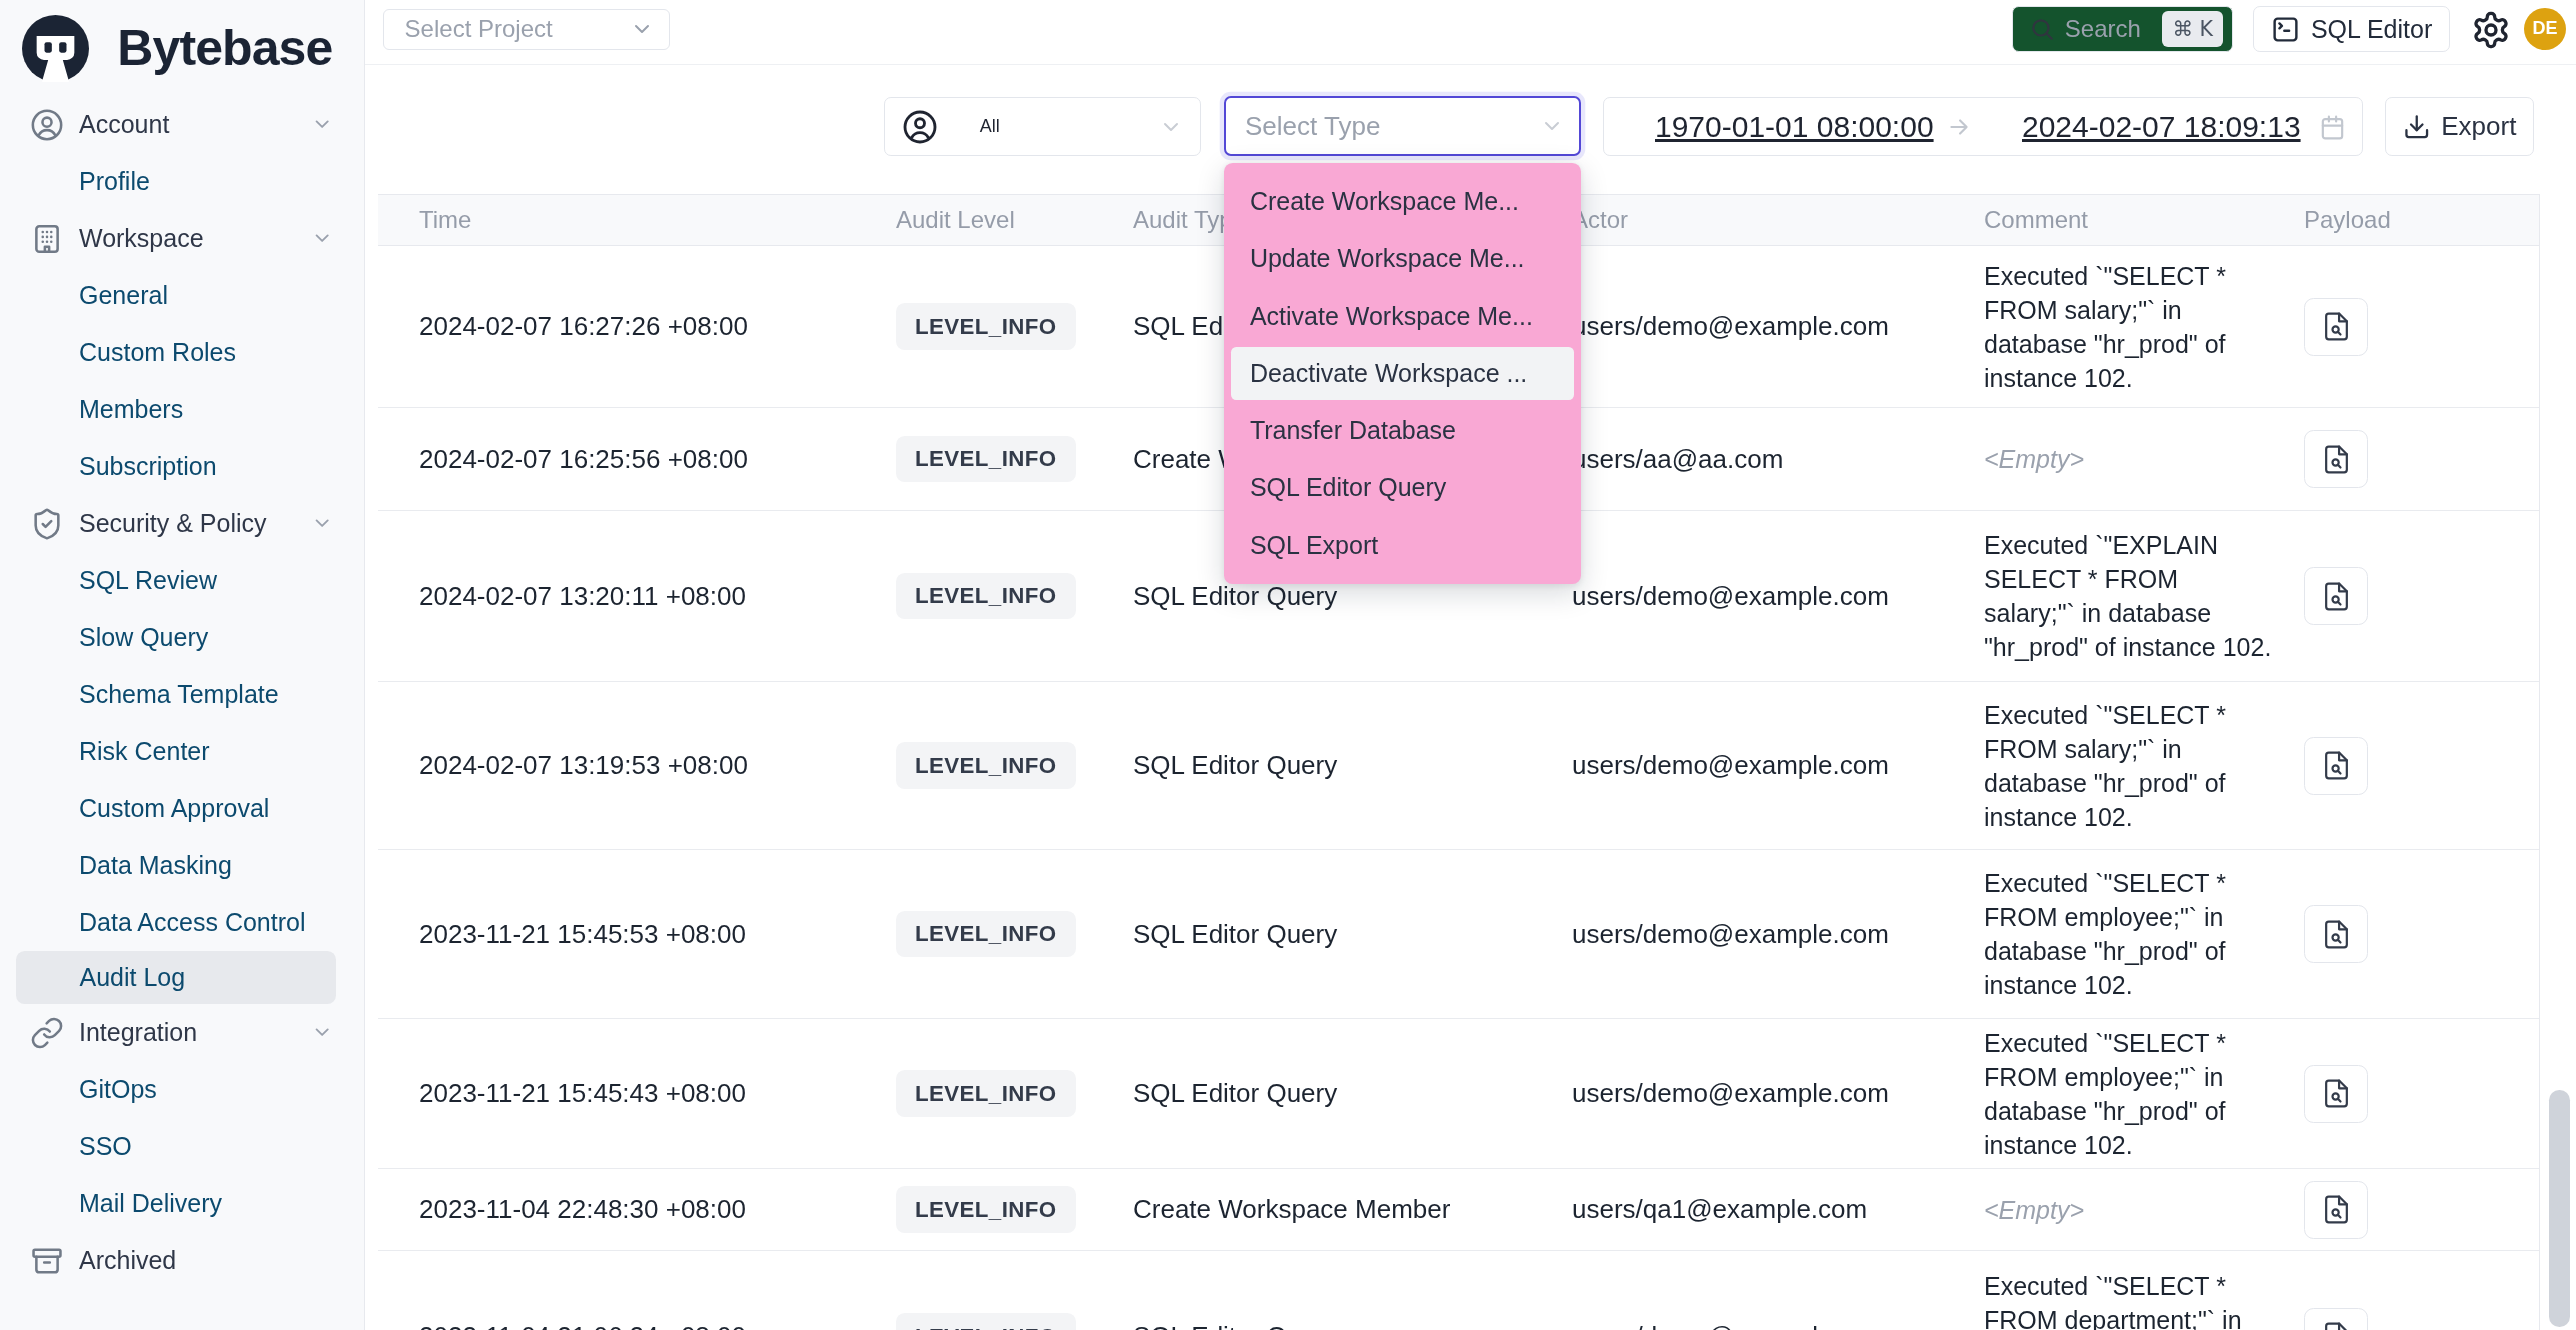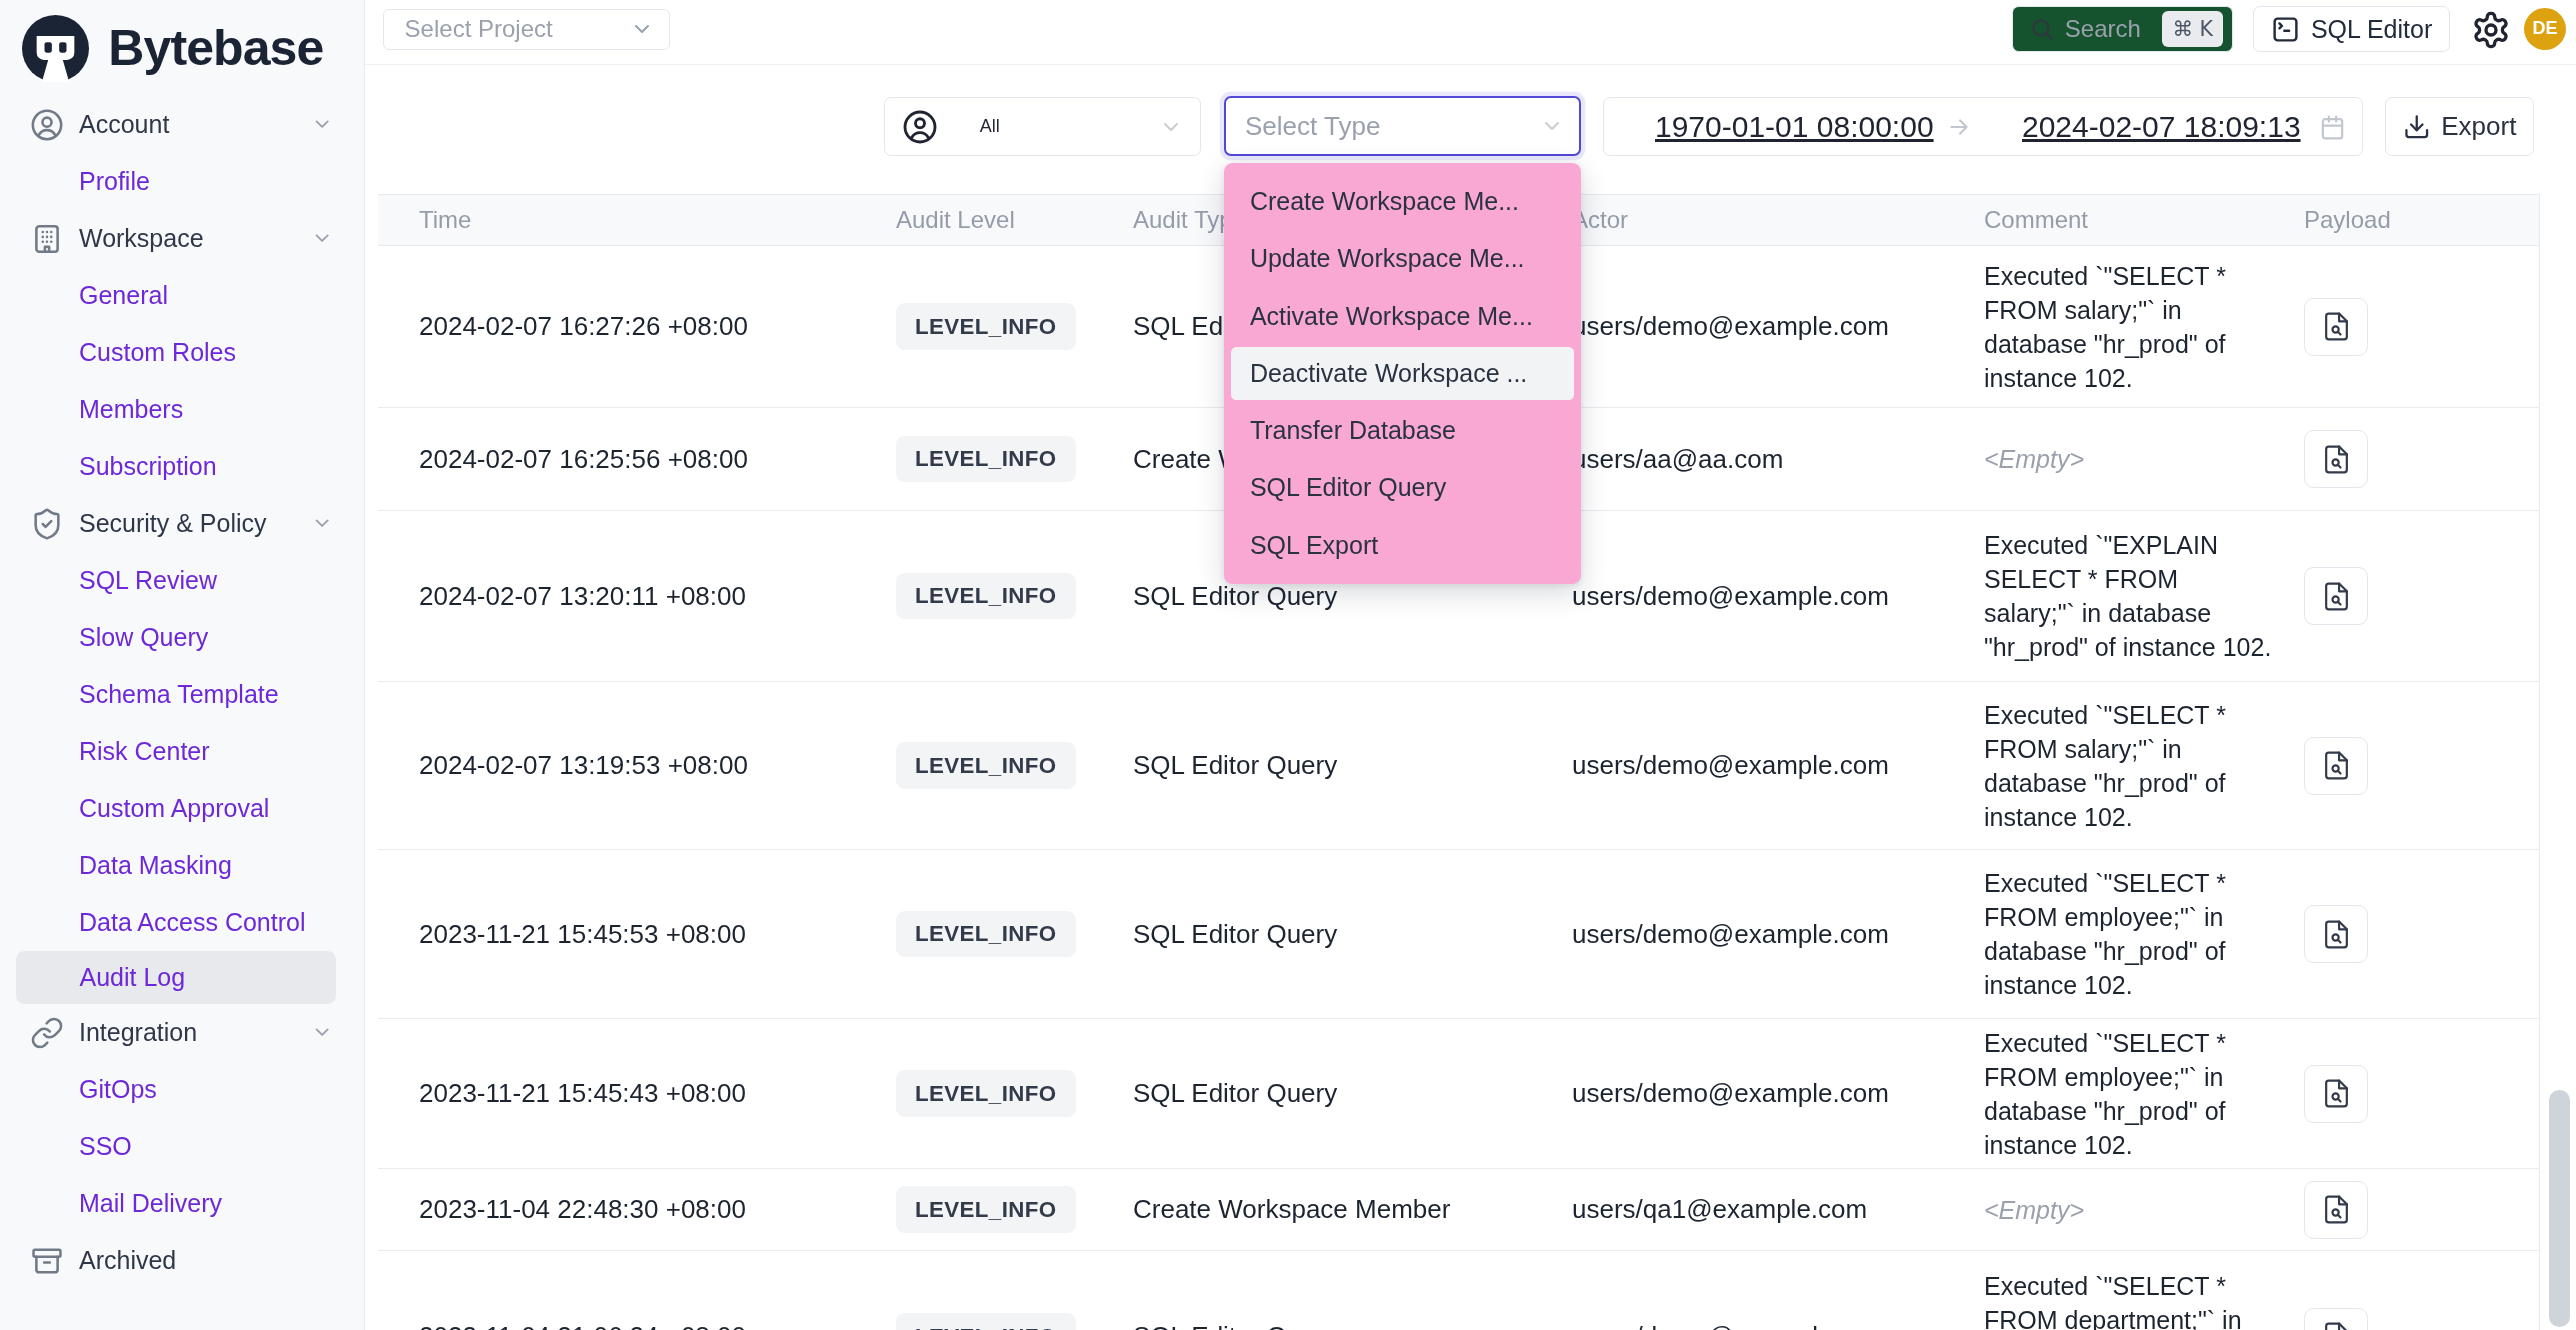--- a/index.html
+++ b/index.html
@@ -2,27 +2,27 @@
 <html style="font-size:13.7px"><head>
 <meta charset="utf-8">
 <style>
   * { margin:0; padding:0; box-sizing:border-box; }
   html,body { width:2576px; height:1330px; }
   body { font-family:"Liberation Sans", sans-serif; background:#fff; position:relative; overflow:hidden; color:#1c2430; }
   svg { display:block; }
 
   
   .sidebar { position:absolute; left:0; top:0; width:365px; height:1330px; background:#f8f9fb; border-right:0.9px solid #e7e9ee; }
-  .logo { height:96px; display:flex; align-items:center; gap:19px; padding-left:22.3px; }
+  .logo { height:96px; display:flex; align-items:center; gap:28px; padding-left:22.3px; }
   .logo-text { font-size:50px; font-weight:bold; color:#1b2434; letter-spacing:-0.9px; }
   .sb-item { height:57px; display:flex; align-items:center; padding-left:28px; cursor:pointer; }
   .sb-ic { width:38px; display:flex; justify-content:center; margin-right:13px; }
   .sb-sec-label { font-size:25px; font-weight:500; color:#2f3748; }
   .sb-sub { padding-left:79px; }
-  .sb-sub-label { font-size:25px; color:#6d28d9; }
+  .sb-sub-label { font-size:25px; color:#0c4a6e; }
   .sb-chev { margin-left:auto; margin-right:31px; }
   .sb-selected { margin:0 28px 0 15.5px; padding-left:64px; background:#e7e9ed; border-radius:8.6px; height:53px; }
 
   
   .topbar-border { position:absolute; left:365px; top:64px; width:2211px; height:0.9px; background:#eef0f3; }
   .ctl { position:absolute; border:0.9px solid #e3e6ec; border-radius:6.9px; background:#fff; display:flex; align-items:center; }
   .select-project { left:383px; top:8.6px; width:287px; height:41px; border-radius:6px; padding:0 15.5px 0 20.6px; }
   .placeholder { color:#9aa1ad; font-size:24px; }
   .search-box { left:2012px; top:6px; width:221px; height:46px; background:#14532d; padding:0 8.6px 0 15.5px; }
   .search-text { color:#9aa1ad; font-size:24px; margin-left:10.3px; }

